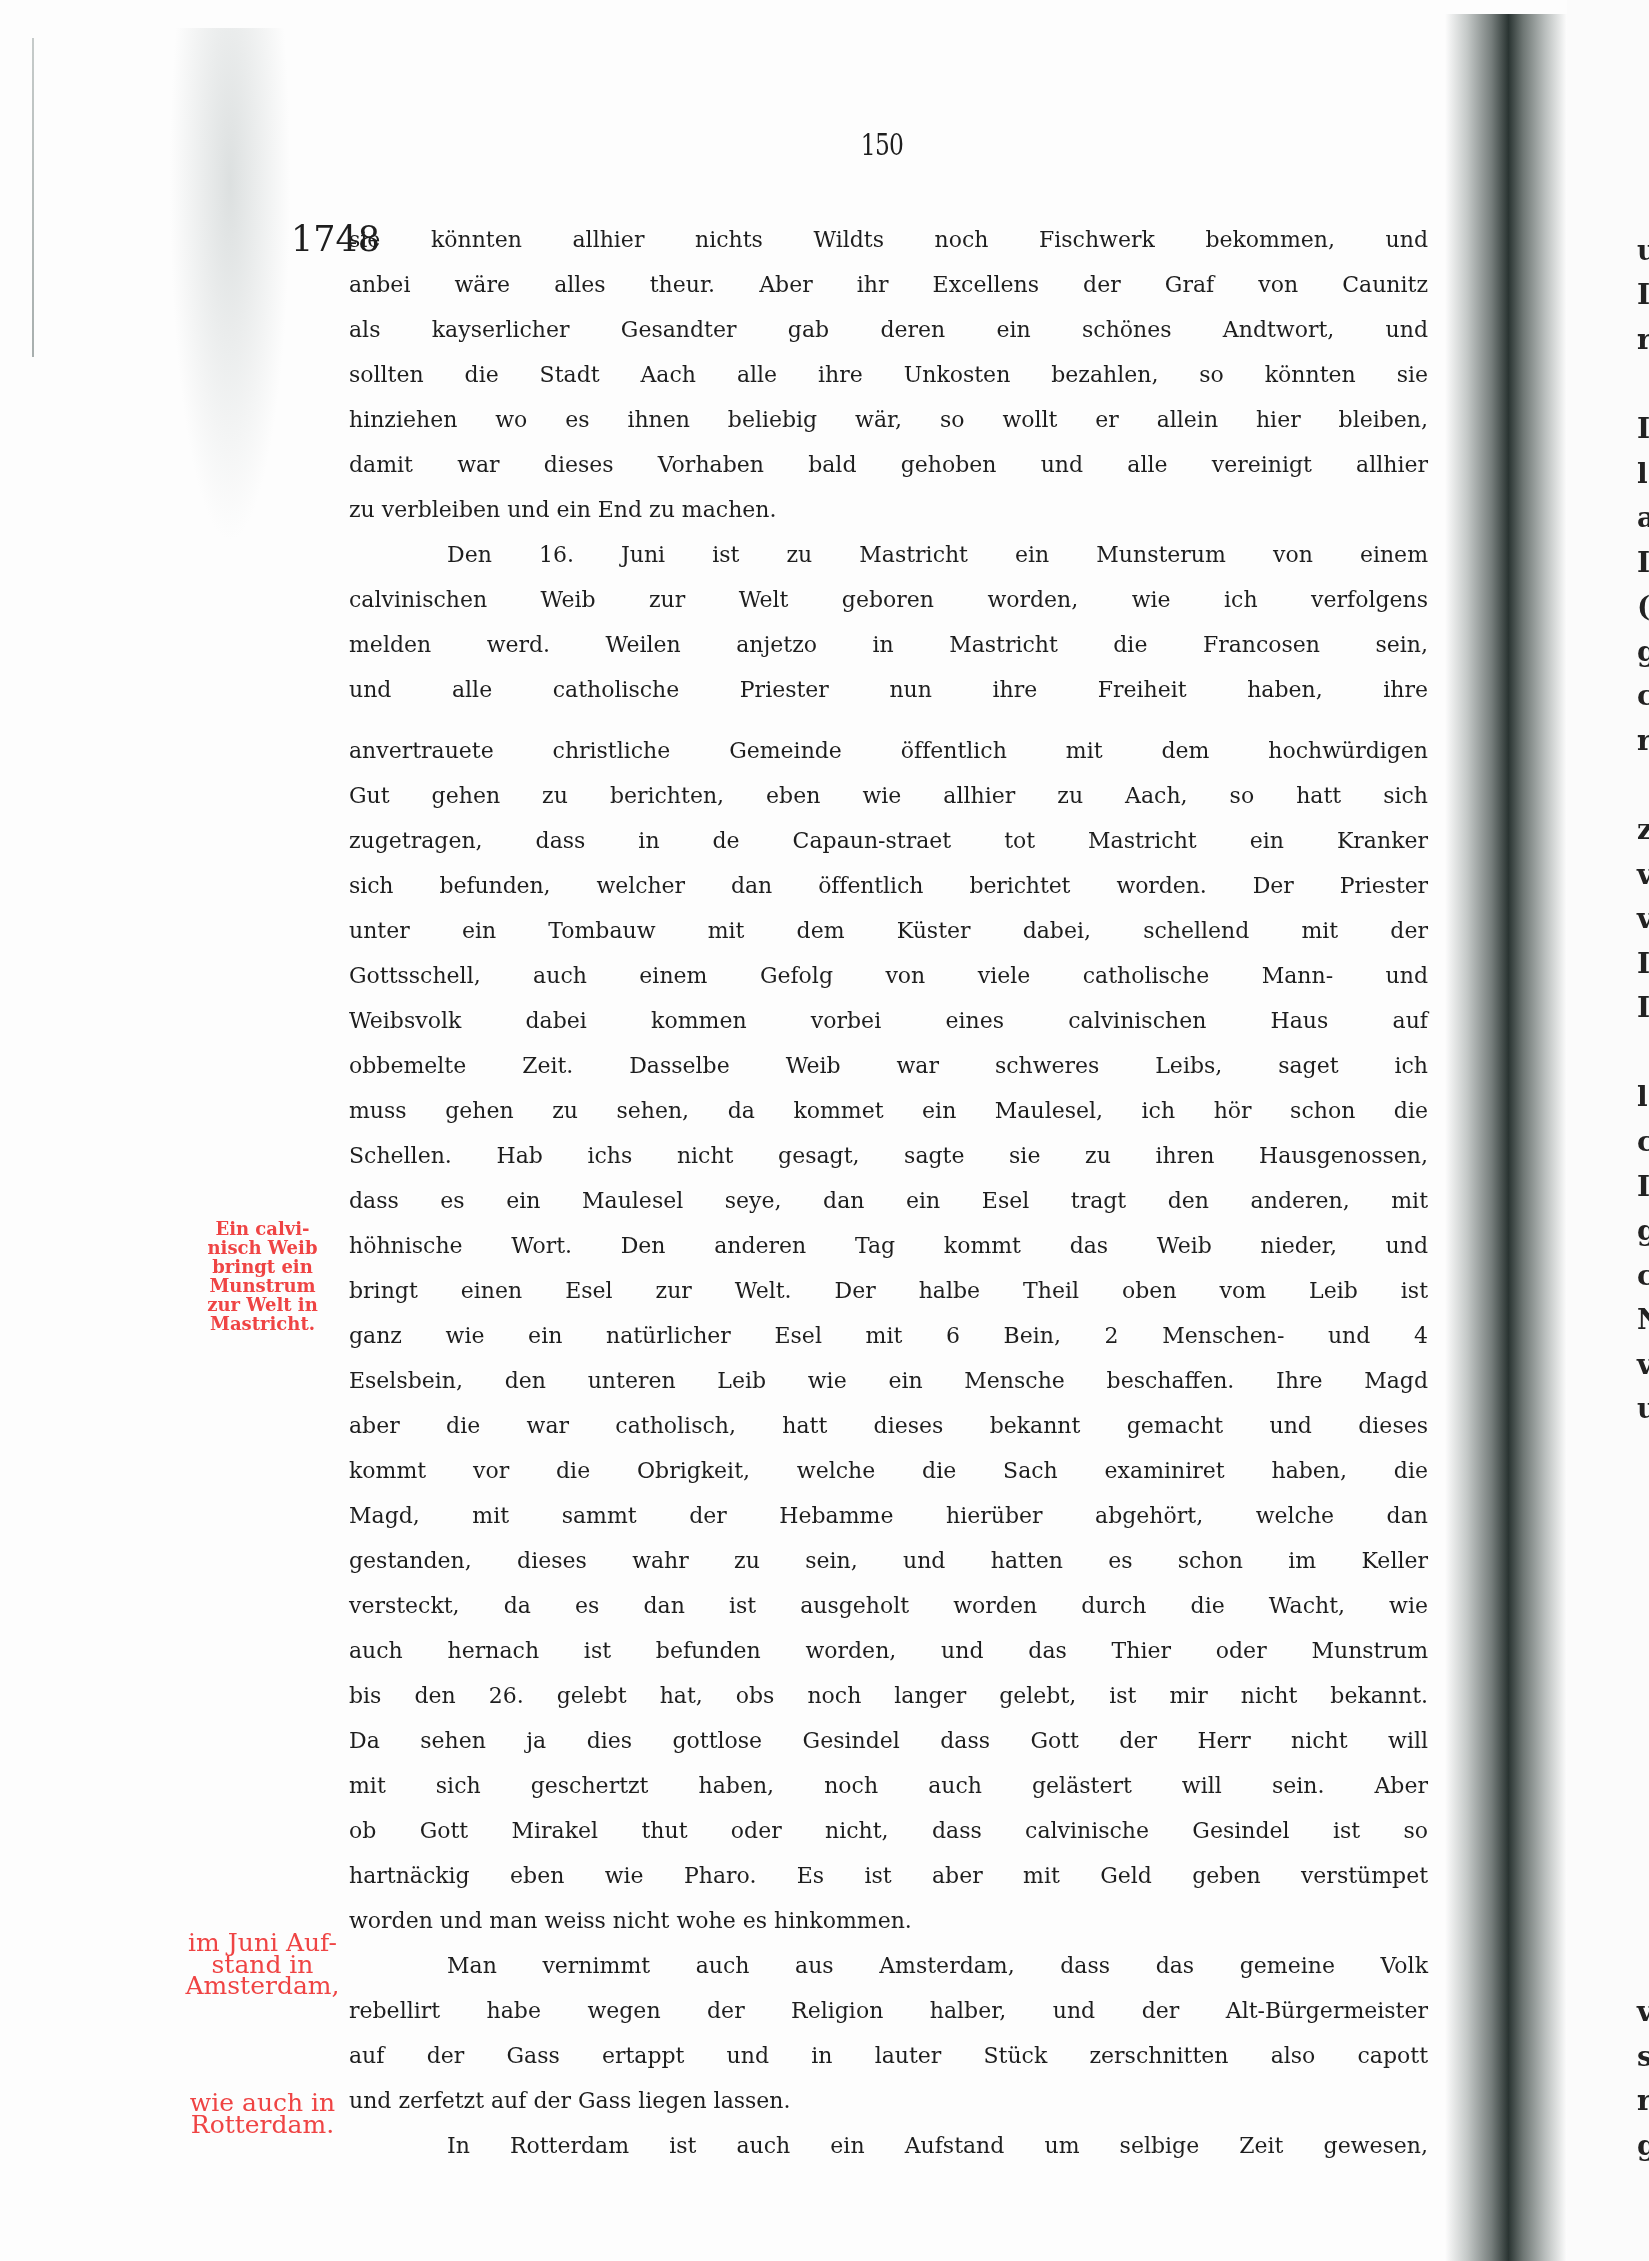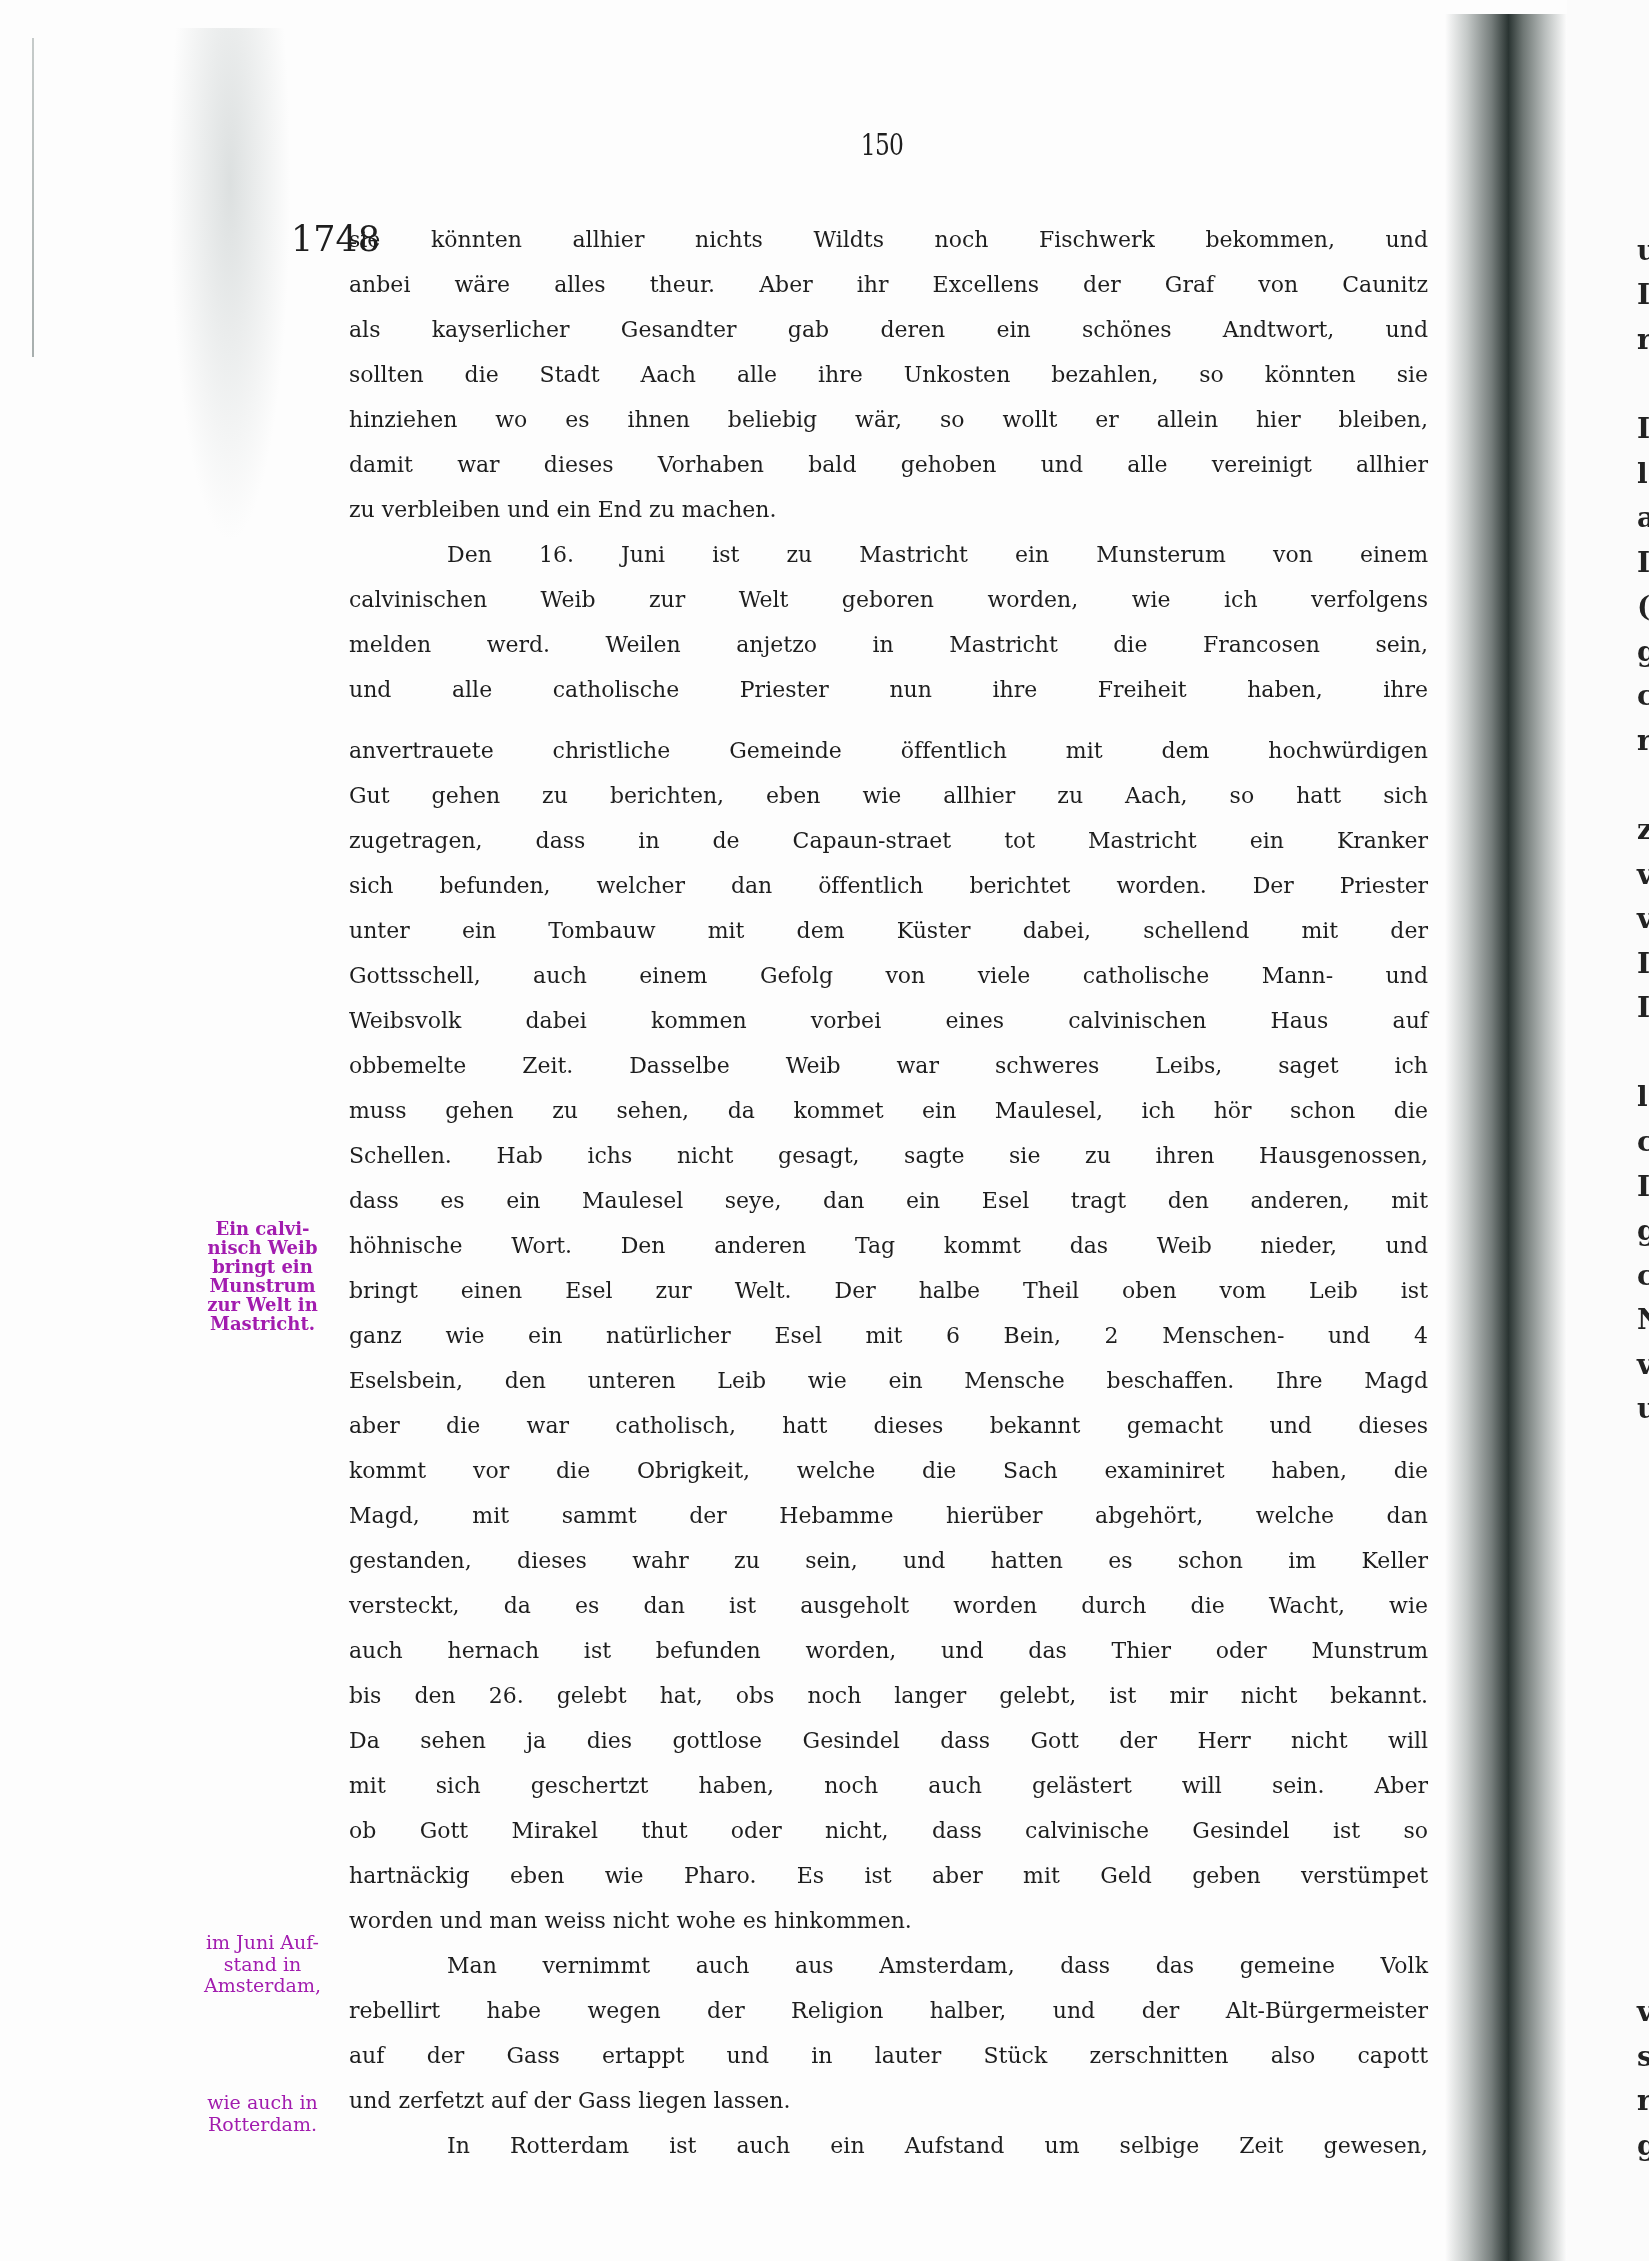--- a/index.html
+++ b/index.html
@@ -52,24 +52,24 @@
   }
   .line.last { text-align-last:left; }
   .line.indent { padding-left:98px; }
   .year-marker {
     position:absolute; left:291px; top:217px; line-height:45px;
     font-size:35px;
   }
   .marginal {
     position:absolute; left:185px; width:155px;
     font-family:"DejaVu Serif", serif; font-weight:bold;
-    font-size:18px; line-height:19px; text-align:center; color:#a21caf;
+    font-size:18px; line-height:19px; text-align:center; color:#ef4444;
   }
   .marginal .ml { display:block; white-space:nowrap; }
-  .marginal.plain { font-weight:normal; font-size:19px; line-height:21.6px; }
+  .marginal.plain { font-weight:normal; font-size:25px; line-height:21.6px; }
 </style>
 </head>
 <body>
 
 <div class="scan-left-rule"></div>
 <div class="scan-left-haze"></div>
 
 <div class="page-number">150</div>
 
 <div class="year-marker">1748</div>

